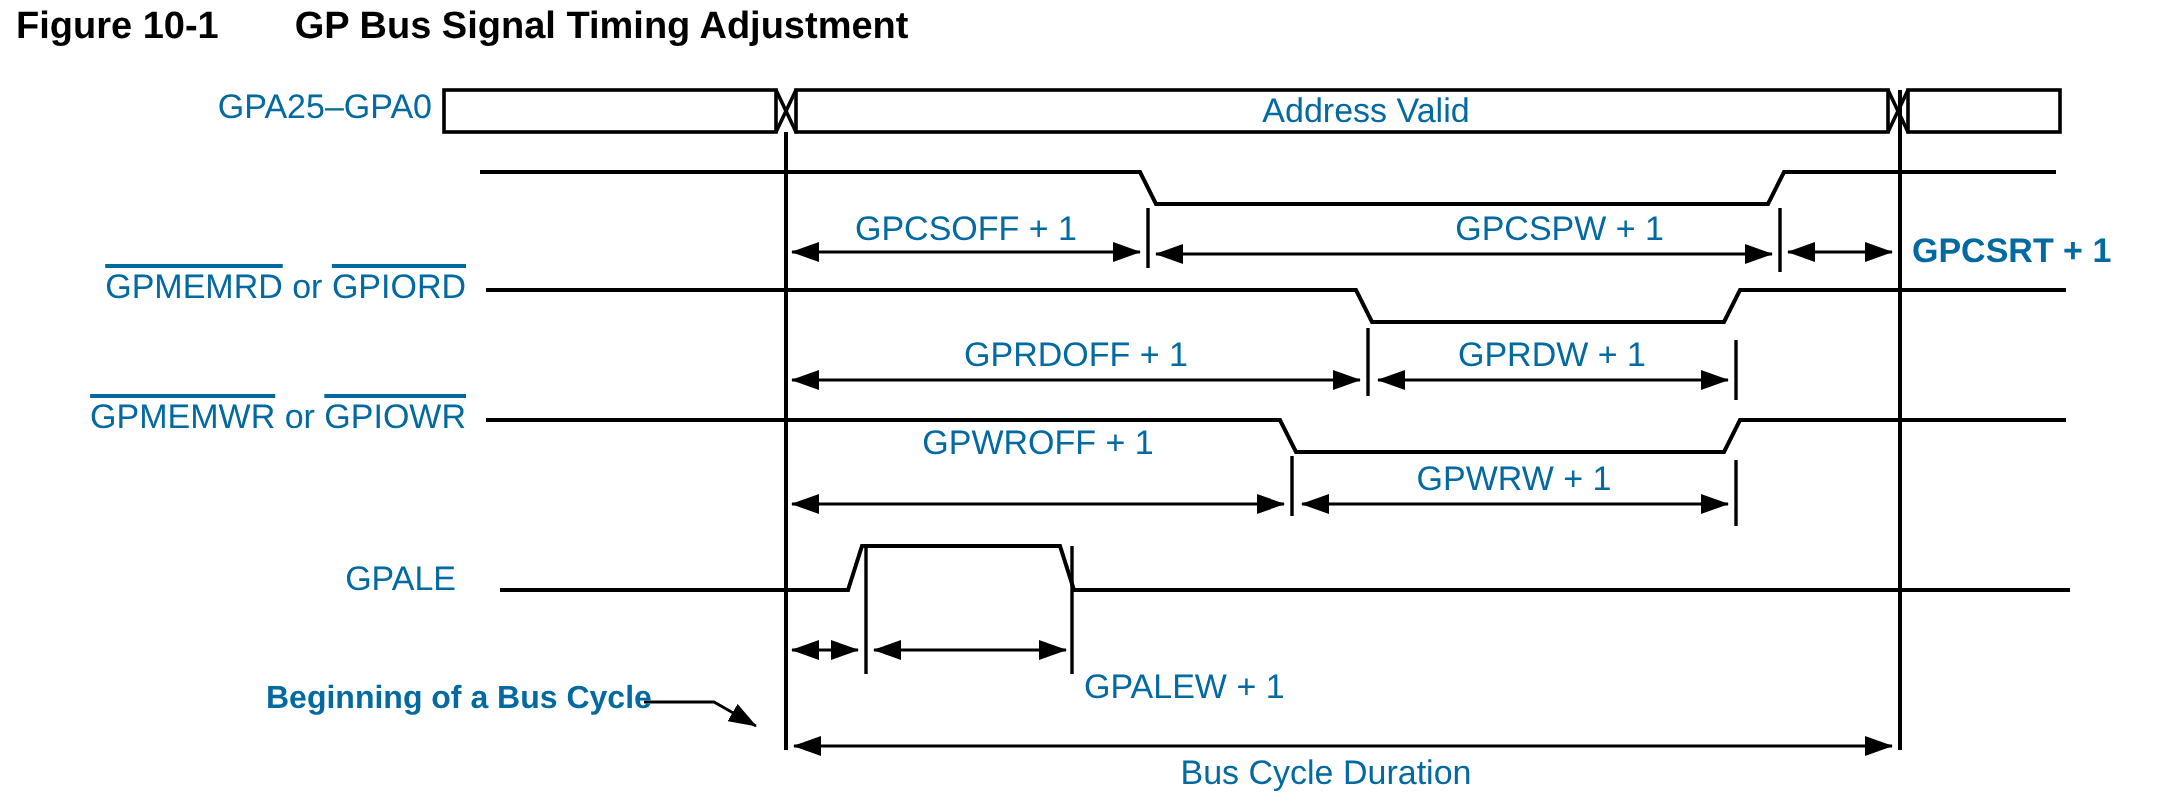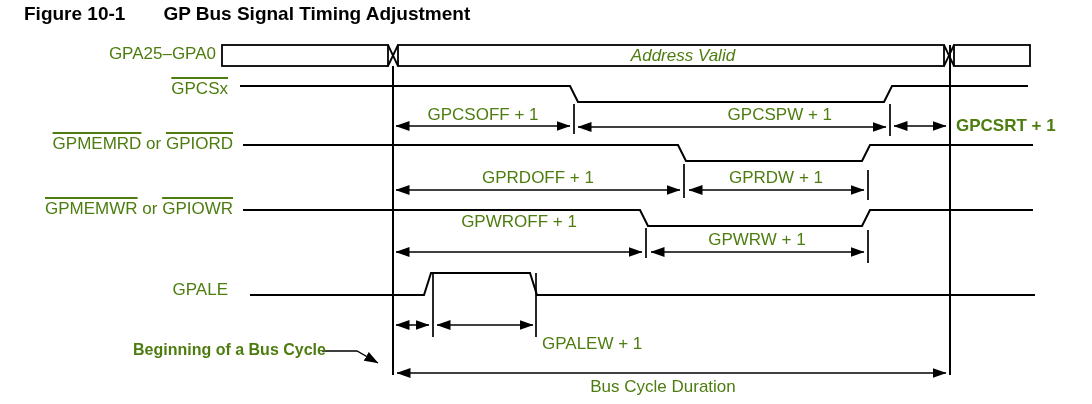--- a/index.html
+++ b/index.html
@@ -1,25 +1,25 @@
 <!DOCTYPE html>
 <html><head>
 <meta charset="utf-8">
 <style>
   html,body{margin:0;padding:0;background:#ffffff;}
   #canvas{
     position:relative;width:1092px;height:404px;background:#ffffff;
     font-family:"Liberation Sans",sans-serif;color:#000;overflow:hidden;
   }
-  .lbl{position:absolute;font-size:17px;line-height:20px;white-space:nowrap;color:#4d7c0f;}
+  .lbl{position:absolute;font-size:17px;line-height:20px;white-space:nowrap;color:#0369a1;}
   .r{text-align:right}
   .c{text-align:center}
   .b{font-weight:bold}
   .ovl{text-decoration:overline;text-decoration-thickness:1.6px;}
-  .title{position:absolute;left:24px;top:2px;font-size:19px;line-height:23px;font-weight:bold;white-space:nowrap;}
+  .title{position:absolute;left:8px;top:2px;font-size:19px;line-height:23px;font-weight:bold;white-space:nowrap;}
   .title .t2{margin-left:38px;}
   svg.diagram{position:absolute;left:0;top:0;}
   .wave{fill:none;stroke:#000;stroke-width:2;}
   .ref{stroke:#000;stroke-width:2;}
   .tick{stroke:#000;stroke-width:1.7;}
   .dim{stroke:#000;stroke-width:1.6;}
   .boxline{stroke:#000;stroke-width:1.8;fill:none;}
   .ah{fill:#000;}
 </style>
 </head>
@@ -78,23 +78,22 @@
       <line class="dim" x1="396" y1="325" x2="429" y2="325" marker-start="url(#ah)" marker-end="url(#ah)"></line>
       <line class="dim" x1="437" y1="325" x2="533" y2="325" marker-start="url(#ah)" marker-end="url(#ah)"></line>
       <line class="dim" x1="397" y1="373" x2="946" y2="373" marker-start="url(#ah)" marker-end="url(#ah)"></line>
     </g>
 
     <polyline points="322,351 357,351 378,363" fill="none" stroke="#000" stroke-width="1.4" marker-end="url(#ah)"></polyline>
   </svg>
 
   <div class="lbl r" style="left:78px;top:44px;width:138px;">GPA25–GPA0</div>
 
-  <div class="lbl c" style="left:398px;top:46px;width:570px;font-style:italic;">Address Valid</div>
+  <div class="lbl c" style="left:398px;top:46px;width:570px;">Address Valid</div>
 
-  <div class="lbl r" style="left:90px;top:79px;width:138px;"><span class="ovl">GPCSx</span></div>
 
   <div class="lbl r" style="left:33px;top:134px;width:200px;"><span class="ovl">GPMEMRD</span><span> or </span><span class="ovl">GPIORD</span></div>
 
   <div class="lbl r" style="left:90px;top:280px;width:138px;">GPALE</div>
 
   <div class="lbl r" style="left:33px;top:199px;width:200px;"><span class="ovl">GPMEMWR</span><span> or </span><span class="ovl">GPIOWR</span></div>
 
   <div class="lbl c" style="left:383px;top:105px;width:200px;">GPCSOFF + 1</div>
   <div class="lbl c" style="left:632px;top:105px;width:200px;text-align:right;">GPCSPW + 1</div>
   <div class="lbl" style="left:956px;top:116px;font-weight:bold;">GPCSRT + 1</div>

